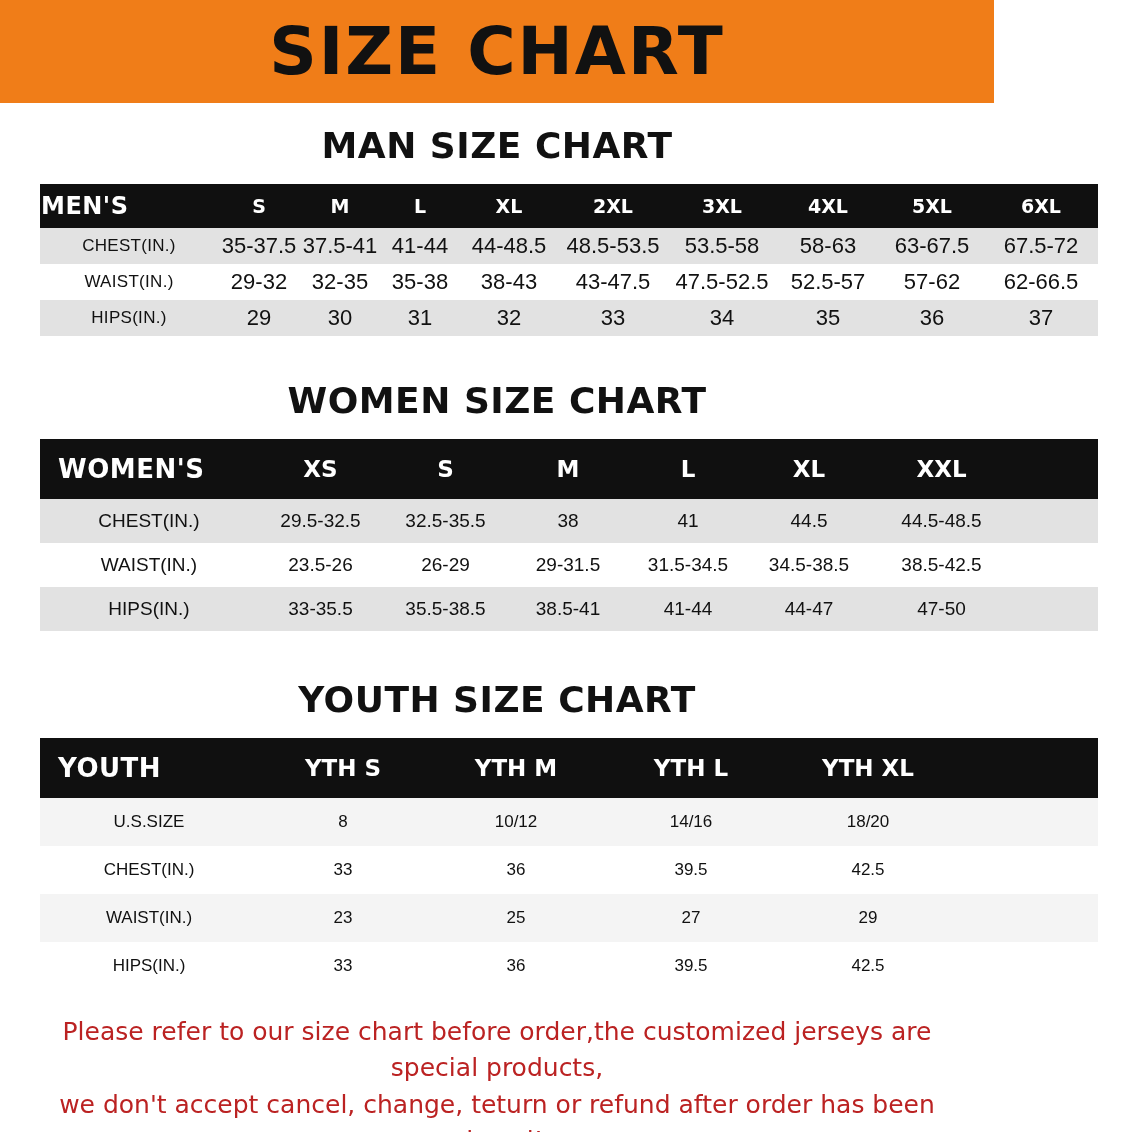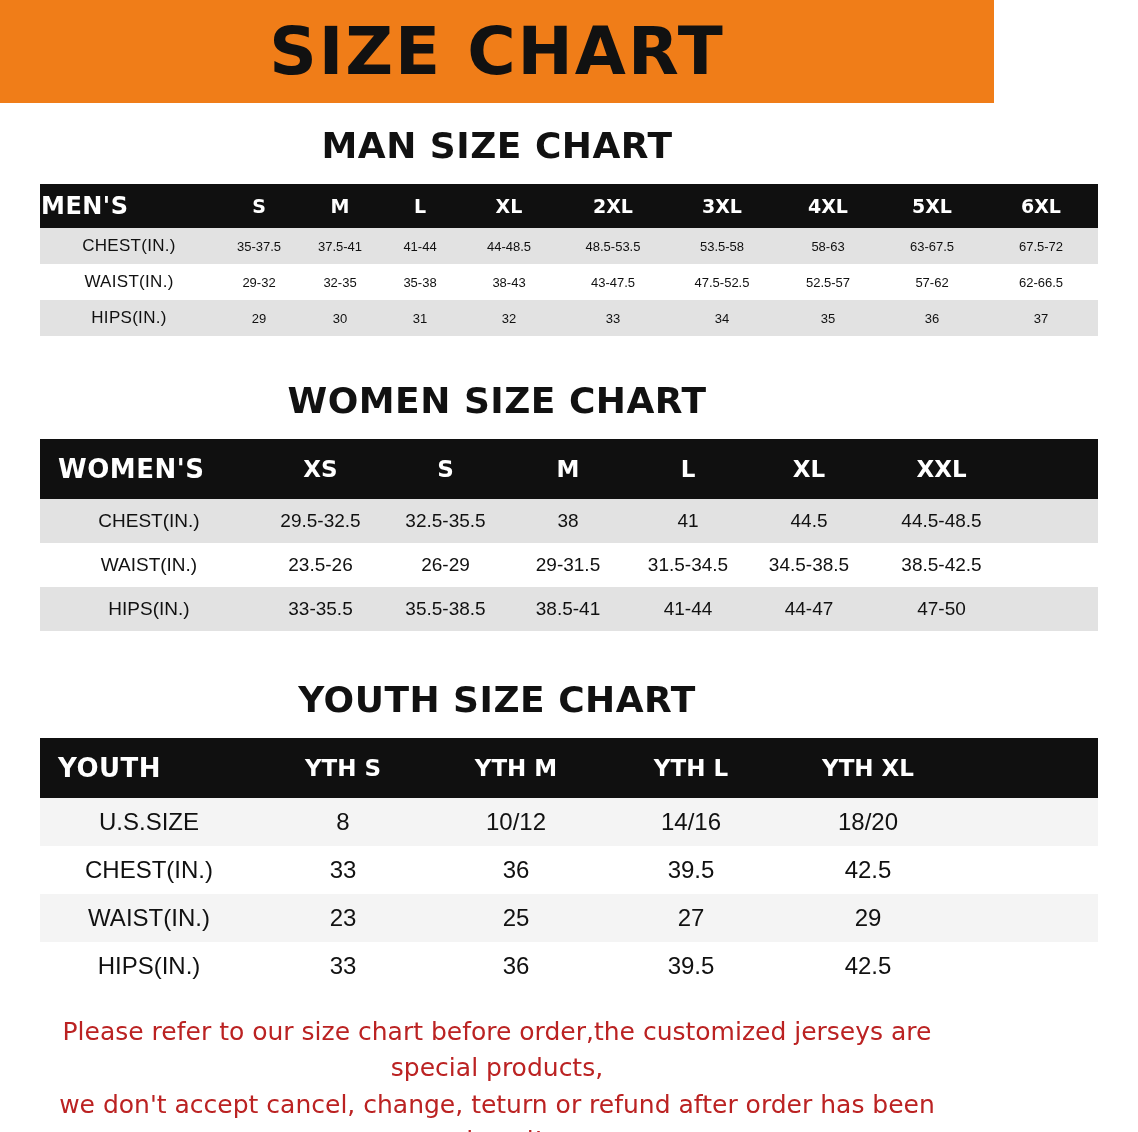--- a/index.html
+++ b/index.html
@@ -77,21 +77,21 @@
   }
 
   
   .men-table { margin-top: 18px; }
   .men-table thead th { font-size: 19px; height: 42px; }
   .men-table thead th.rowhead {
     text-align: left;
     font-size: 24px;
     letter-spacing: 0.5px;
   }
-  .men-table tbody td { font-size: 13px; height: 34px; }
+  .men-table tbody td { font-size: 22px; height: 34px; }
   .men-table tbody td.rowhead {
     font-size: 17px;
     letter-spacing: 0.3px;
   }
 
   
   .women-table { margin-top: 18px; }
   .women-table thead th { font-size: 23px; height: 58px; }
   .women-table thead th.rowhead {
     text-align: left;
@@ -103,21 +103,21 @@
 
   
   .youth-table { margin-top: 18px; }
   .youth-table thead th { font-size: 23px; height: 58px; }
   .youth-table thead th.rowhead {
     text-align: left;
     padding-left: 18px;
     font-size: 26px;
     letter-spacing: 0.5px;
   }
-  .youth-table tbody td { font-size: 24px; height: 46px; }
+  .youth-table tbody td { font-size: 17px; height: 46px; }
 
   
   tbody tr.stripe-dark { background: #e2e2e2; }
   tbody tr.stripe-light { background: #f4f4f4; }
   tbody tr.stripe-white { background: #ffffff; }
 
   
   .note {
     margin: 24px 40px 0 40px;
     color: #bb2222;

